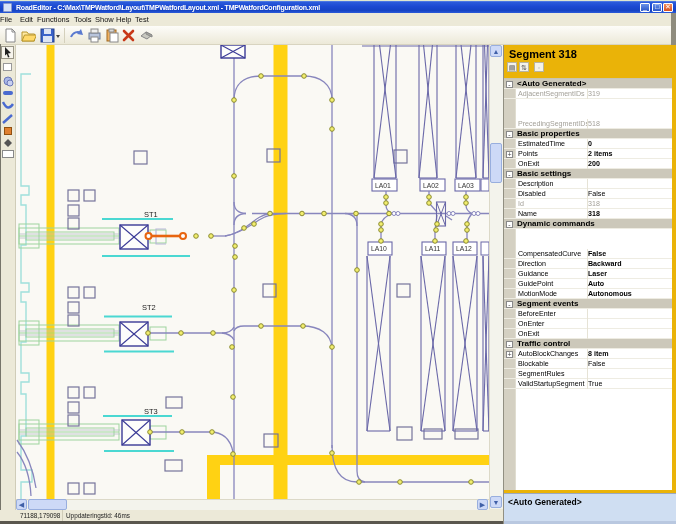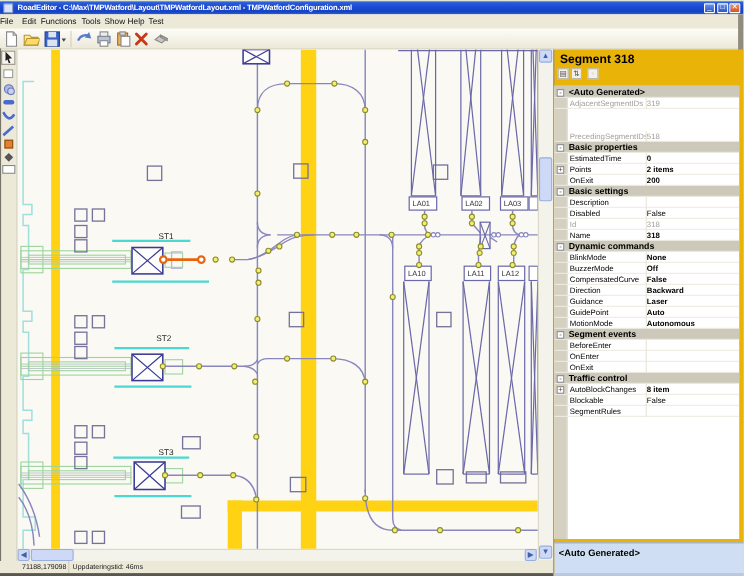--- a/index.html
+++ b/index.html
@@ -445,28 +445,20 @@
         <span class="vl gy">318</span>
       </div>
 <div class="gr" style="top:130px">
         <span class="nm ">Name</span>
         <span class="vl  bv">318</span>
       </div>
 <div class="gr cat" style="top:140px">
         <span class="mbox">-</span>
         <b>Dynamic commands</b>
       </div>
-<div class="gr" style="top:150px">
-        <span class="nm ">BlinkMode</span>
-        <span class="vl  bv">None</span>
-      </div>
-<div class="gr" style="top:160px">
-        <span class="nm ">BuzzerMode</span>
-        <span class="vl  bv">Off</span>
-      </div>
 <div class="gr" style="top:170px">
         <span class="nm ">CompensatedCurve</span>
         <span class="vl  bv">False</span>
       </div>
 <div class="gr" style="top:190px">
         <span class="nm ">Guidance</span>
         <span class="vl  bv">Laser</span>
       </div>
 <div class="gr" style="top:180px">
         <span class="nm ">Direction</span>
@@ -505,19 +497,23 @@
         <span class="nm ">AutoBlockChanges</span>
         <span class="vl  bv">8 item</span>
       </div>
 <div class="gr" style="top:280px">
         <span class="nm ">Blockable</span>
         <span class="vl ">False</span>
       </div>
 <div class="gr" style="top:290px">
         <span class="nm ">SegmentRules</span>
         <span class="vl "></span>
+      </div>
+<div class="gr" style="top:300px">
+        <span class="nm ">ValidStartupSegment</span>
+        <span class="vl ">True</span>
       </div>
  </div>
  <div class="pdesc">
       <b>&lt;Auto Generated&gt;</b>
       <div style="position:absolute;left:0;bottom:0;width:173px;height:3px;background:#b9c8e0"></div>
     </div>
 </div>
 
 </body></html>

